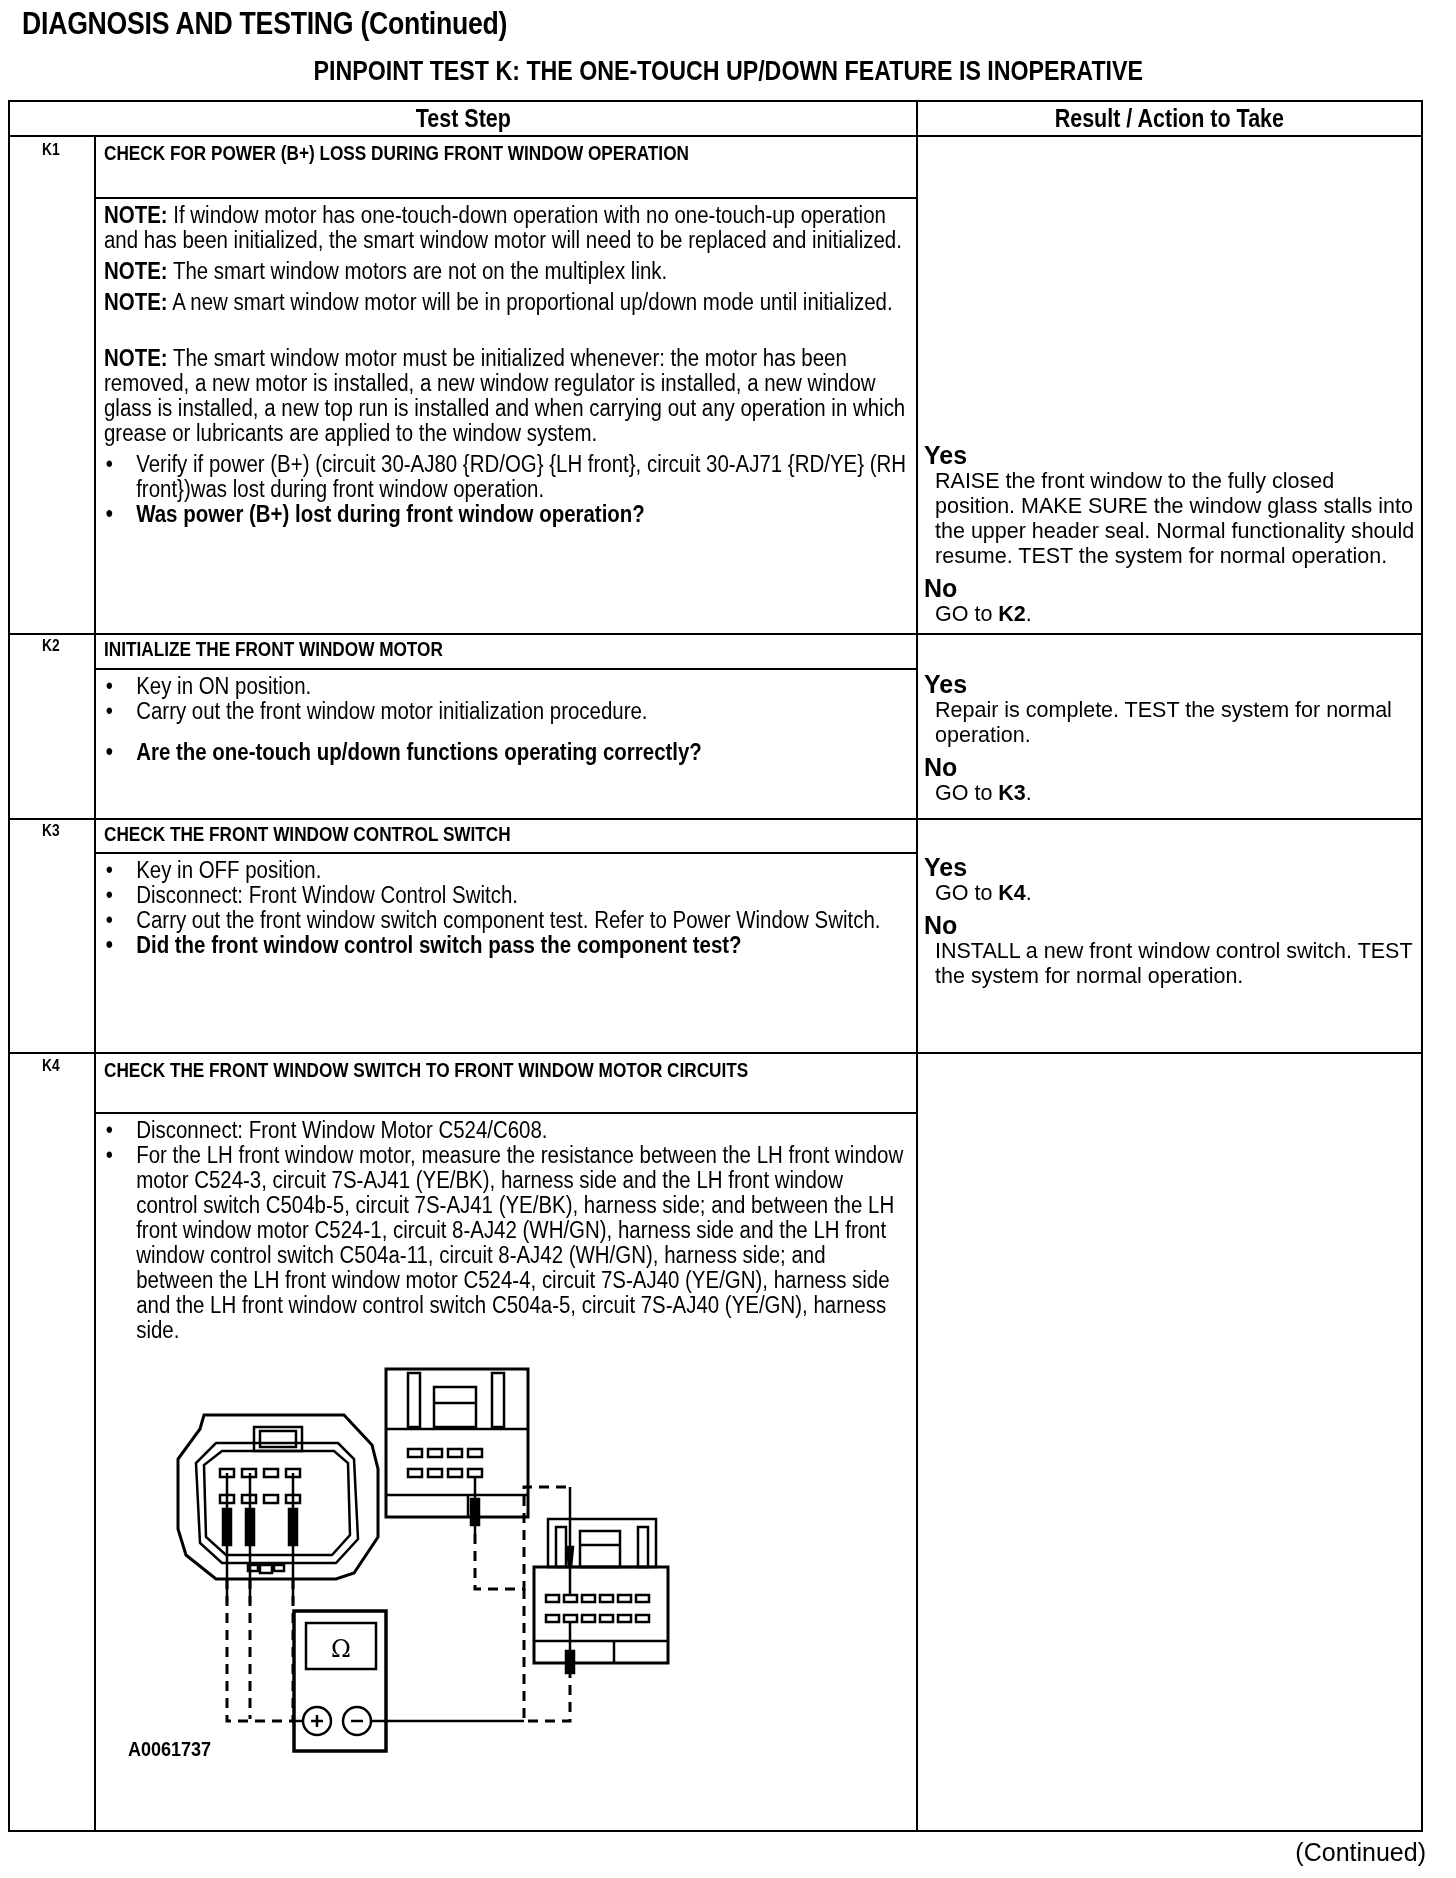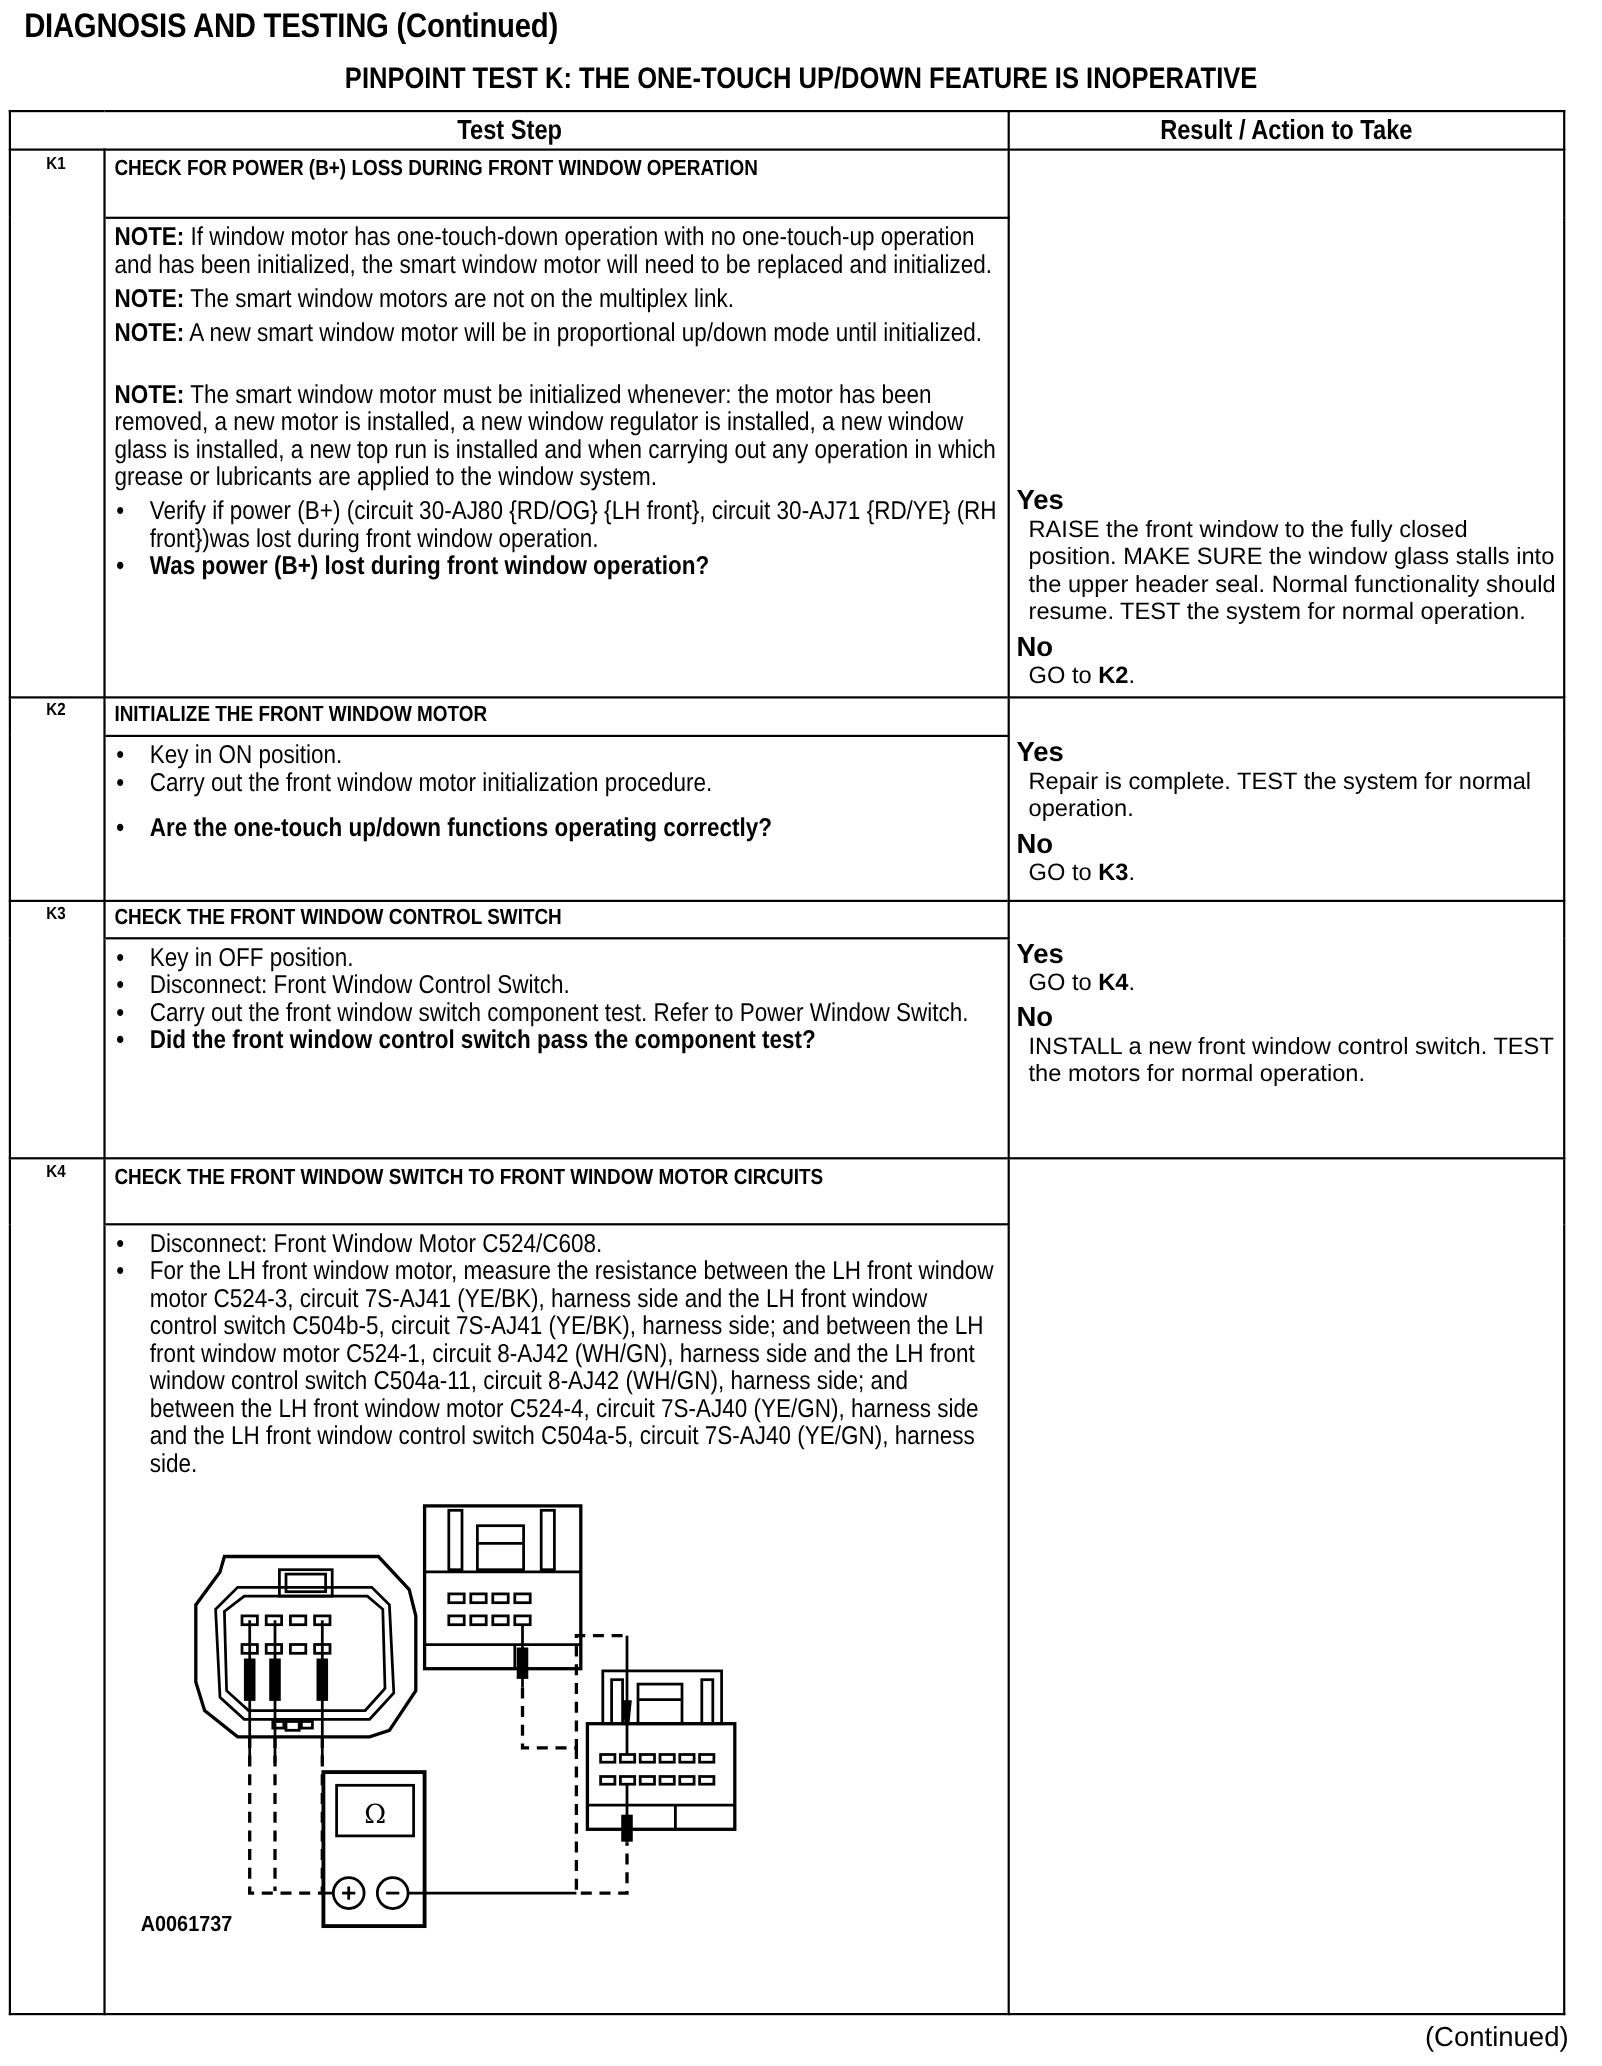--- a/index.html
+++ b/index.html
@@ -109,21 +109,21 @@
 
   <tr style="height:34px">
     <td class="stepid" style="padding-top:2px"><span class="nar">K3</span></td>
     <td class="steptitle" style="padding-top:2px !important">
           <span class="nar">CHECK THE FRONT WINDOW CONTROL SWITCH</span>
         </td>
     <td rowspan="2" class="result" style="padding-top:28px !important">
       <div class="lbl">Yes</div>
       <div class="act"><span>GO to </span><b>K4</b><span>.</span></div>
       <div class="lbl">No</div>
-      <div class="act">INSTALL a new front window control switch. TEST the motors for normal operation.</div>
+      <div class="act">INSTALL a new front window control switch. TEST the system for normal operation.</div>
     </td>
   </tr>
   <tr style="height:200px">
     <td class="stepid-empty"></td>
     <td class="body">
       <div class="txt">
         <ul class="b">
           <li>Key in OFF position.</li>
           <li>Disconnect: Front Window Control Switch.</li>
           <li>Carry out the front window switch component test. Refer to Power Window Switch.</li>

